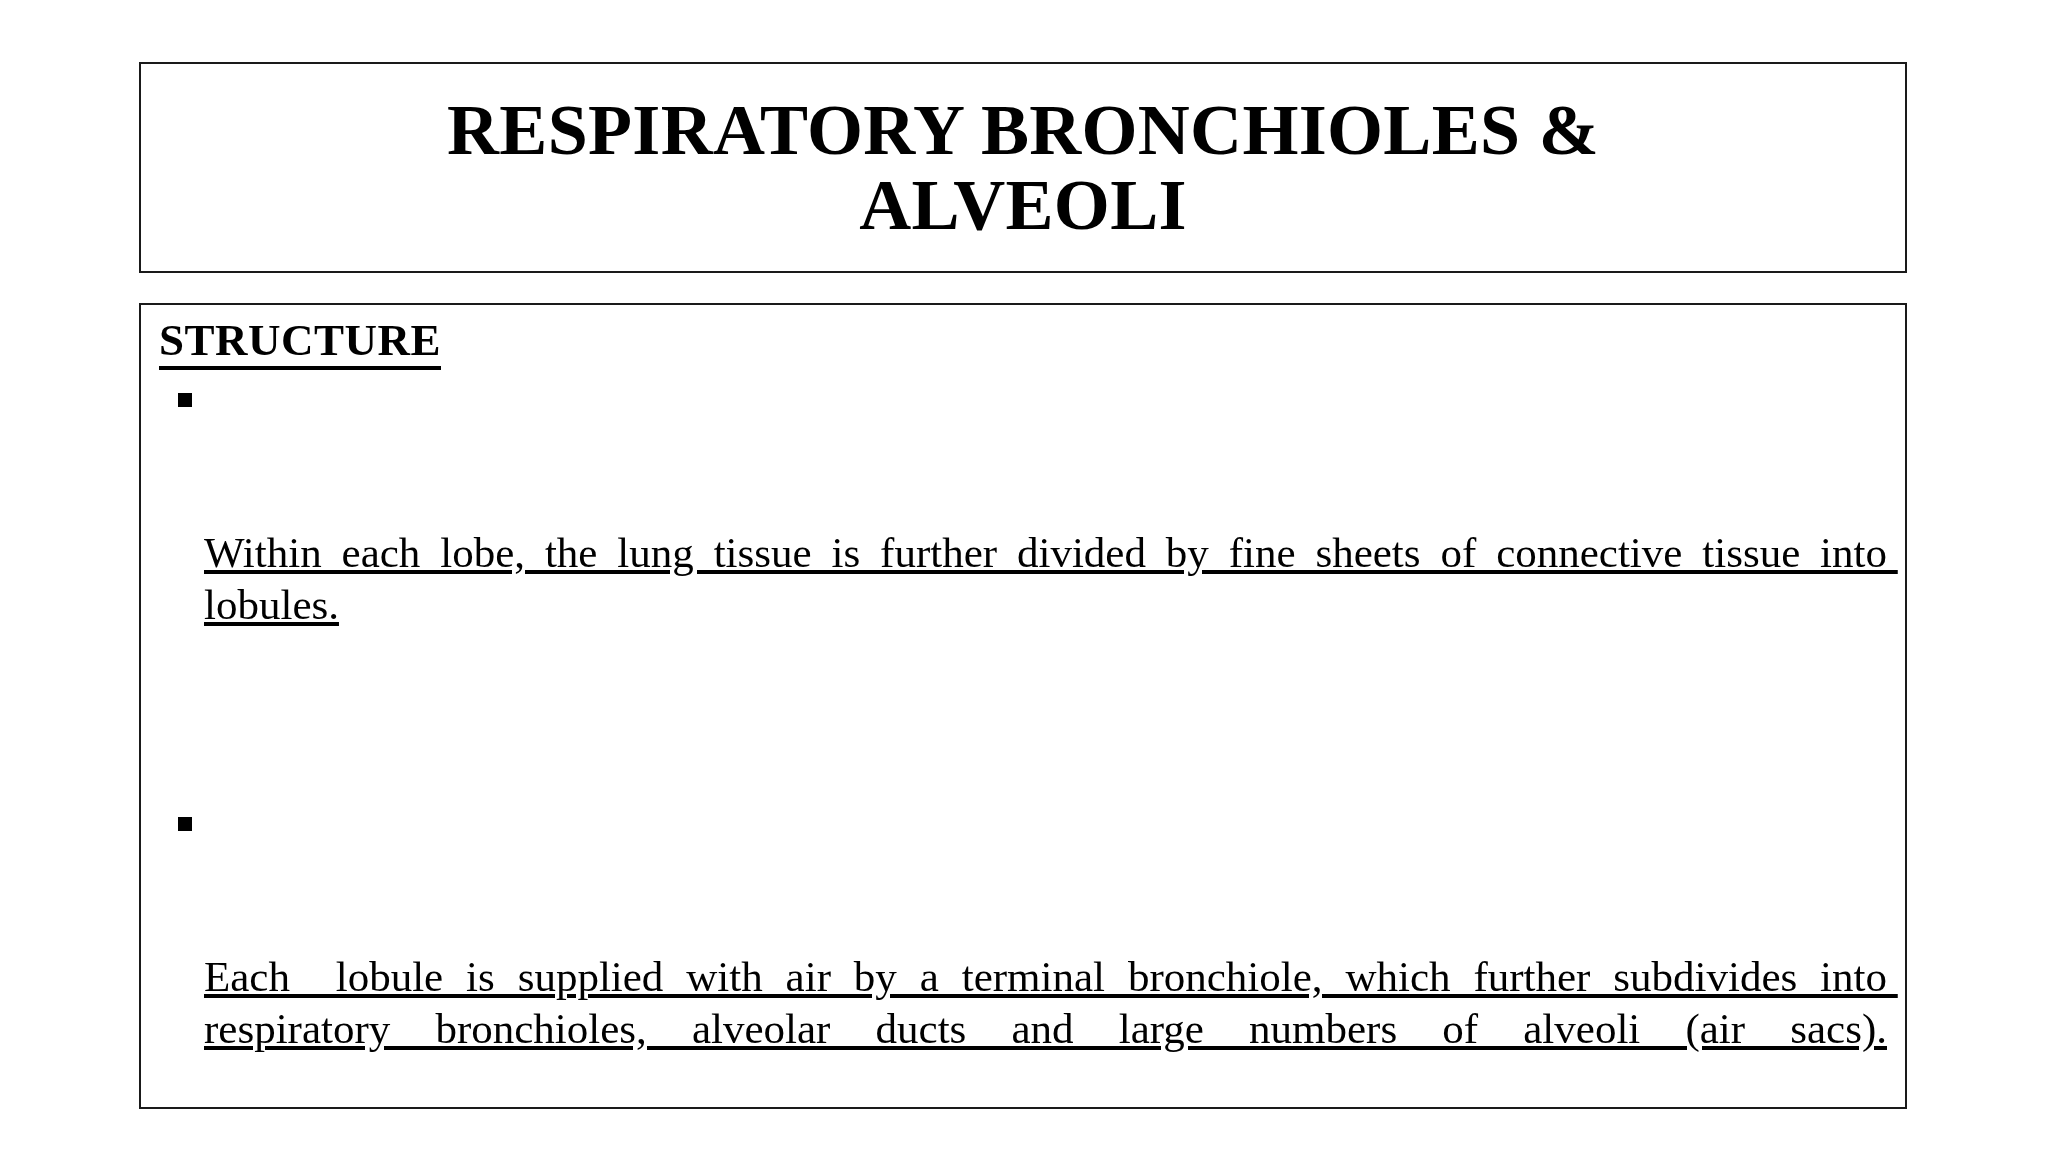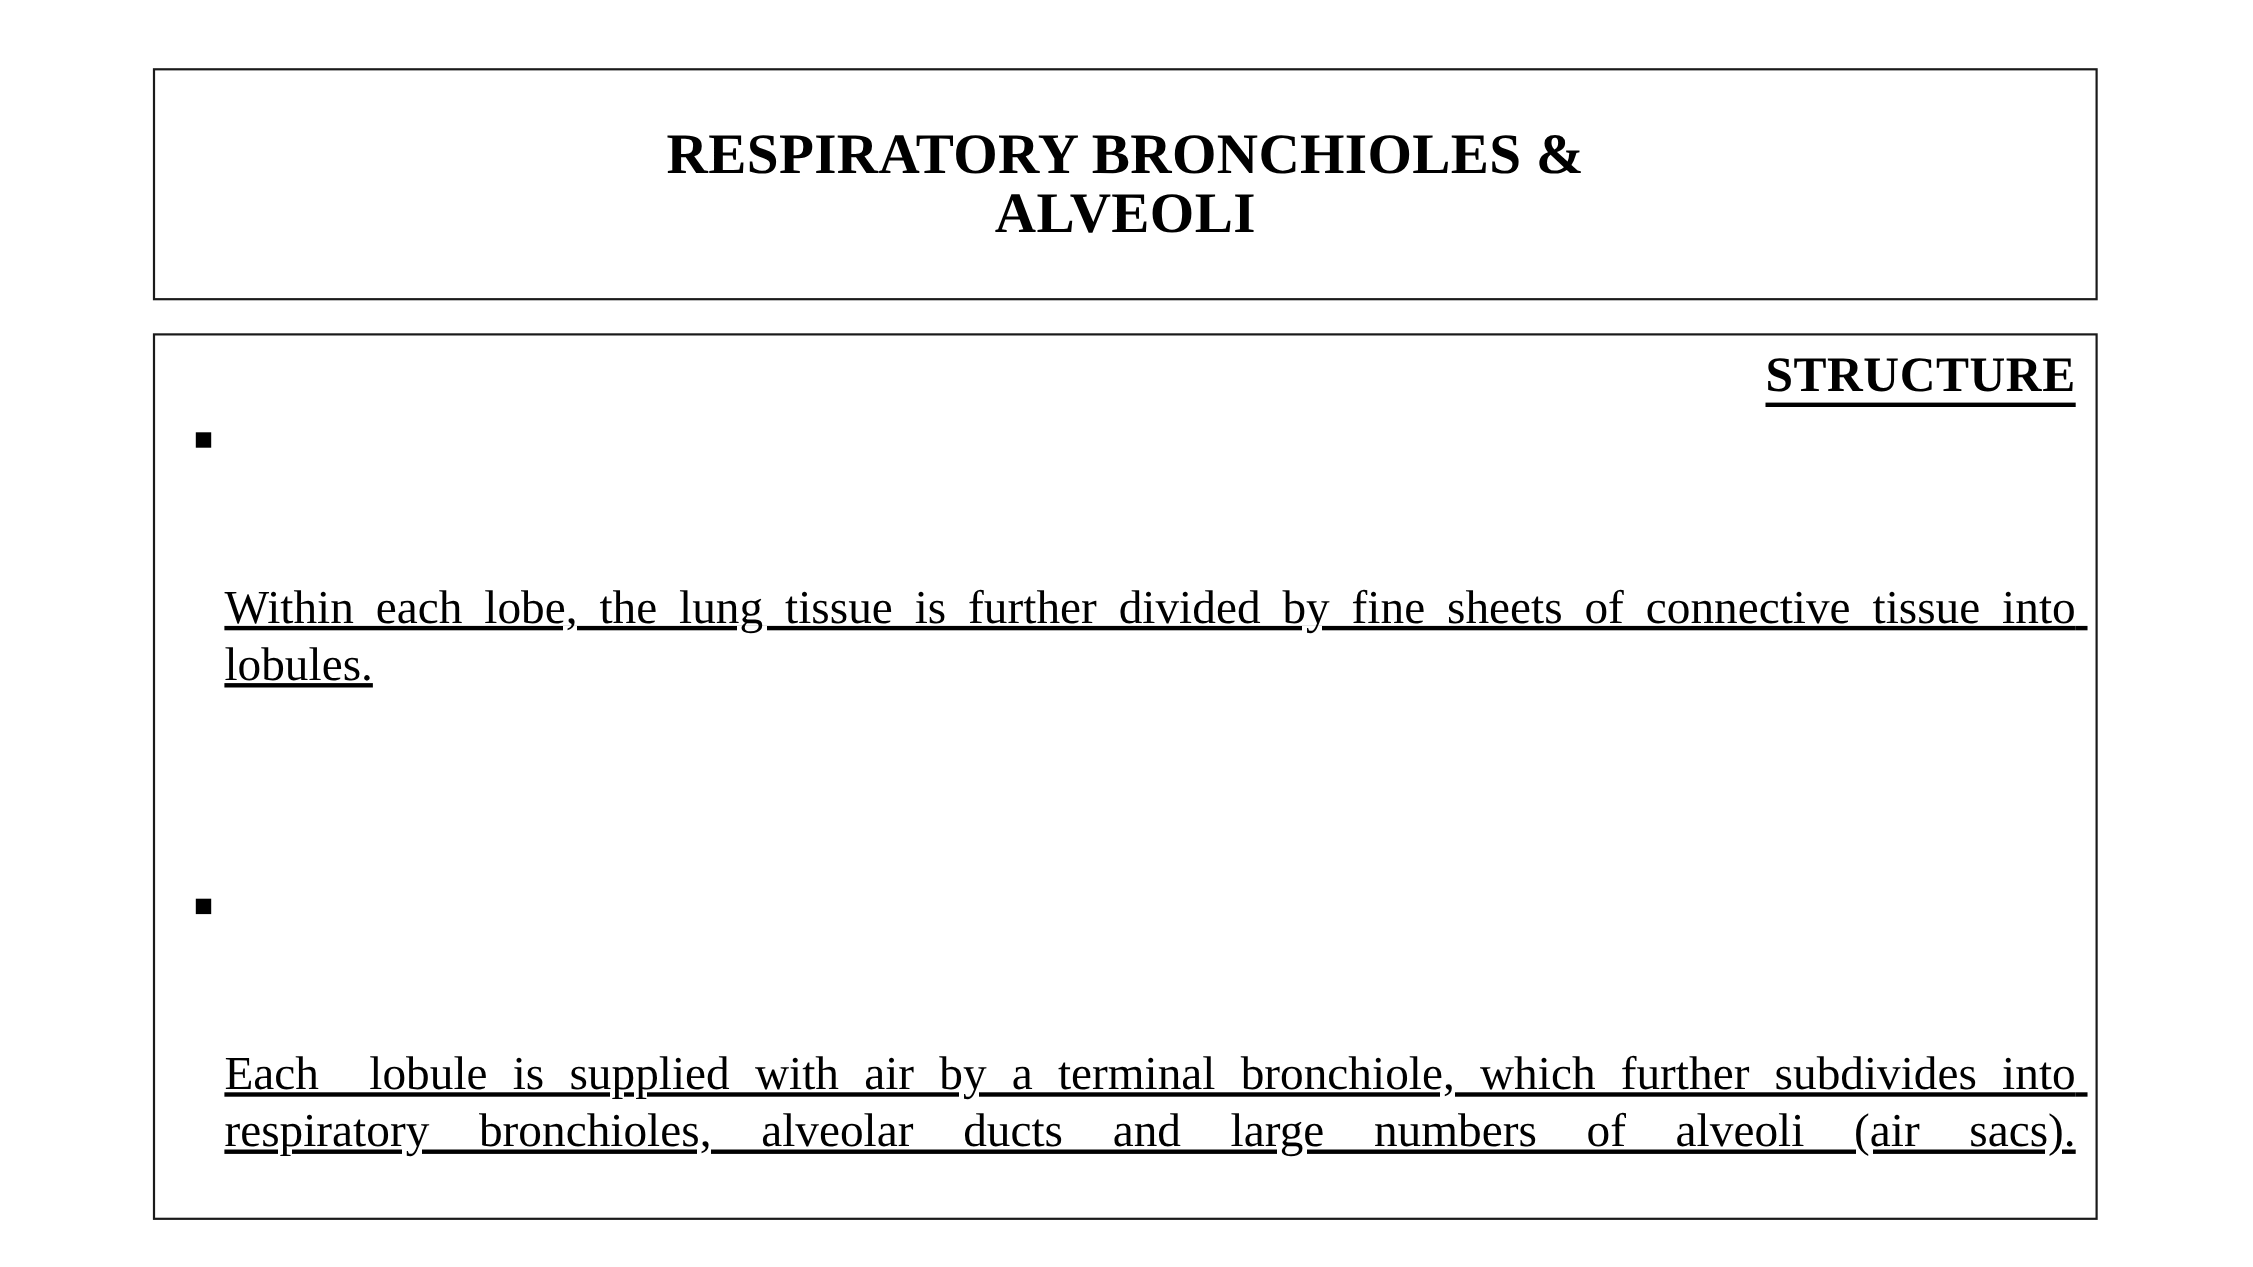--- a/index.html
+++ b/index.html
@@ -29,21 +29,21 @@
     width: 1768px;
     height: 211px;
     box-sizing: border-box;
     border: 2px solid #1a1a1a;
     background: #ffffff;
     display: flex;
     align-items: center;
     justify-content: center;
   }
   .title-text {
-    font-size: 52px;
+    font-size: 72px;
     font-weight: bold;
     line-height: 1.03;
     text-align: center;
     letter-spacing: 0.3px;
     padding: 0 40px;
     width: 100%;
     box-sizing: border-box;
   }
 
   
@@ -53,21 +53,21 @@
     top: 303px;
     width: 1768px;
     height: 806px;
     box-sizing: border-box;
     border: 2px solid #1a1a1a;
     background: #ffffff;
     padding: 8px 18px 10px 18px;
   }
 
   .section-heading {
-    text-align: right;
+    text-align: left;
     font-size: 45px;
     font-weight: bold;
     line-height: 1.12;
     margin: 2px 0 6px 0;
     letter-spacing: 0.5px;
   }
   .section-heading span {
     border-bottom: 4px solid #000;
     padding-bottom: 1px;
   }

